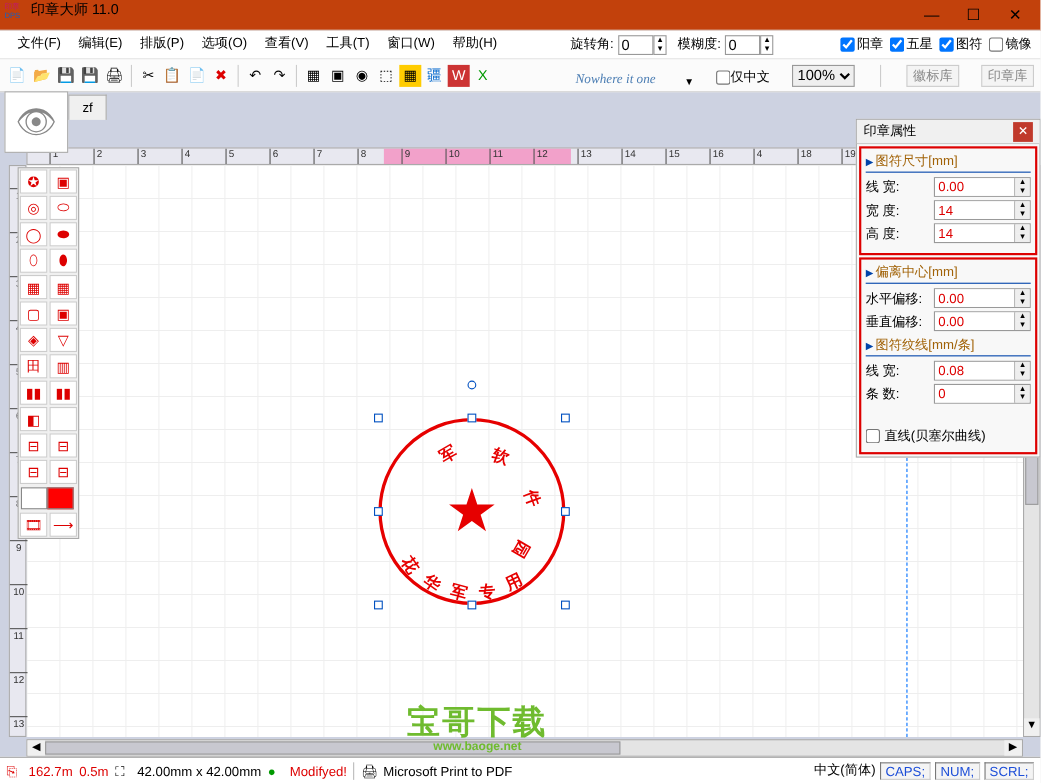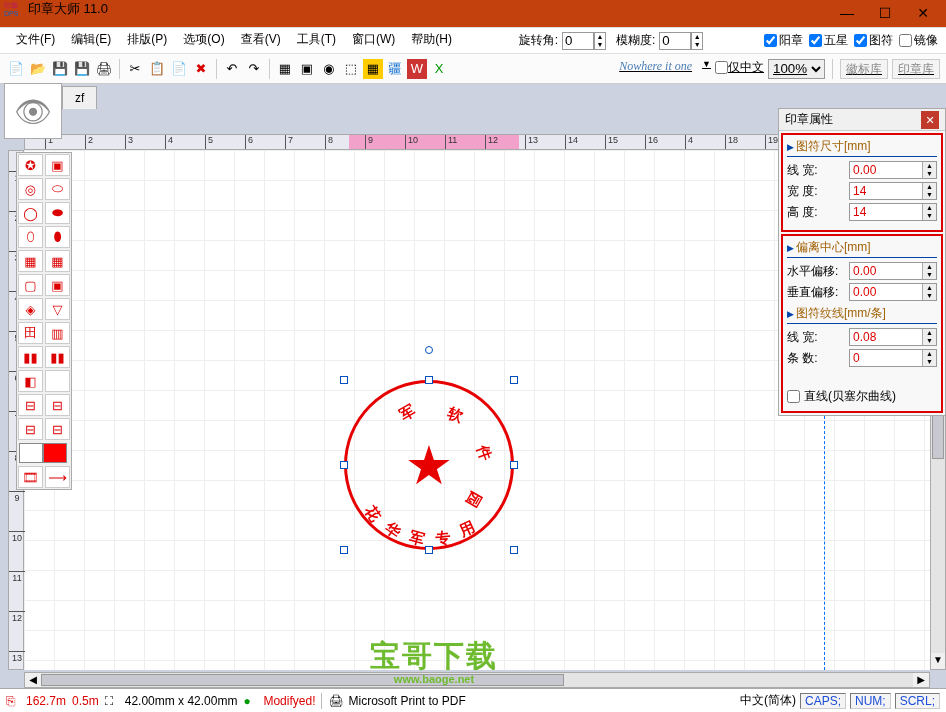--- a/index.html
+++ b/index.html
@@ -12,21 +12,21 @@
 .menubar { height: 26px; background: #fff; display: flex; padding: 0 8px; border-bottom: 1px solid #e0e0e0; }
 .menubar .menuitem { padding: 3px 8px; cursor: pointer; }
 .menubar .mid { flex: 1; display: flex; align-items: center; justify-content: center; }
 .menubar .mid label { margin: 0 4px; }
 .menubar .mid input[type=text] { width: 32px; height: 18px; border: 1px solid #999; padding: 0 2px; }
 .menubar .cblabel { display: flex; align-items: center; margin-left: 6px; }
 .menubar .cblabel input { margin-right: 2px; }
 .toolbar { height: 30px; background: #fbfbfb; display: flex; align-items: center; padding: 2px 6px; border-bottom: 1px solid #ccc; gap: 2px; }
 .toolbar .tbtn { width: 20px; height: 20px; border: 1px solid transparent; display: flex; align-items: center; justify-content: center; cursor: pointer; font-size: 13px; }
 .toolbar .sep { width: 1px; height: 20px; background: #ccc; margin: 0 3px; }
-.toolbar .right-seg { margin-left: auto; display: flex; align-items: flex-start; gap: 4px; text-decoration: underline; }
+.toolbar .right-seg { margin-left: auto; display: flex; align-items: flex-end; gap: 20px; }
 .toolbar .right-seg .script { font-style: italic; color: #4b7db3; font-family: cursive; padding: 0 6px; }
 .toolbar .right-seg .cbwrap { display: flex; align-items: center; }
 .toolbar .right-seg select { height: 20px; border: 1px solid #999; }
 .toolbar .right-seg .tabbtn { width: 48px; height: 20px; border: 1px solid #ccc; background: #f4f4f4; text-align: center; line-height: 18px; font-size: 12px; cursor: pointer; color: #888; }
 .work { position: absolute; top: 84px; left: 0; right: 0; bottom: 24px; background: #cdd2e1; }
 .doc-tab { position: absolute; left: 4px; top: 0; height: 26px; display: flex; align-items: center; }
 .doc-tab .eye { width: 58px; height: 56px; background: #fff; border: 1px solid #aaa; display: flex; align-items: center; justify-content: center; font-size: 30px; color: #888; position: relative; top: 14px; z-index: 30; }
 .doc-tab .tabname { padding: 4px 12px; background: #f0f0f0; border: 1px solid #aaa; border-bottom: none; }
 .ruler-h { position: absolute; top: 50px; left: 24px; right: 16px; height: 16px; background: #e8e8f0; border: 1px solid #aaa; overflow: hidden; z-index: 5; }
 .ruler-h .tick { position: absolute; top: 0; font-size: 9px; color: #333; border-left: 1px solid #555; height: 16px; padding-left: 2px; }

